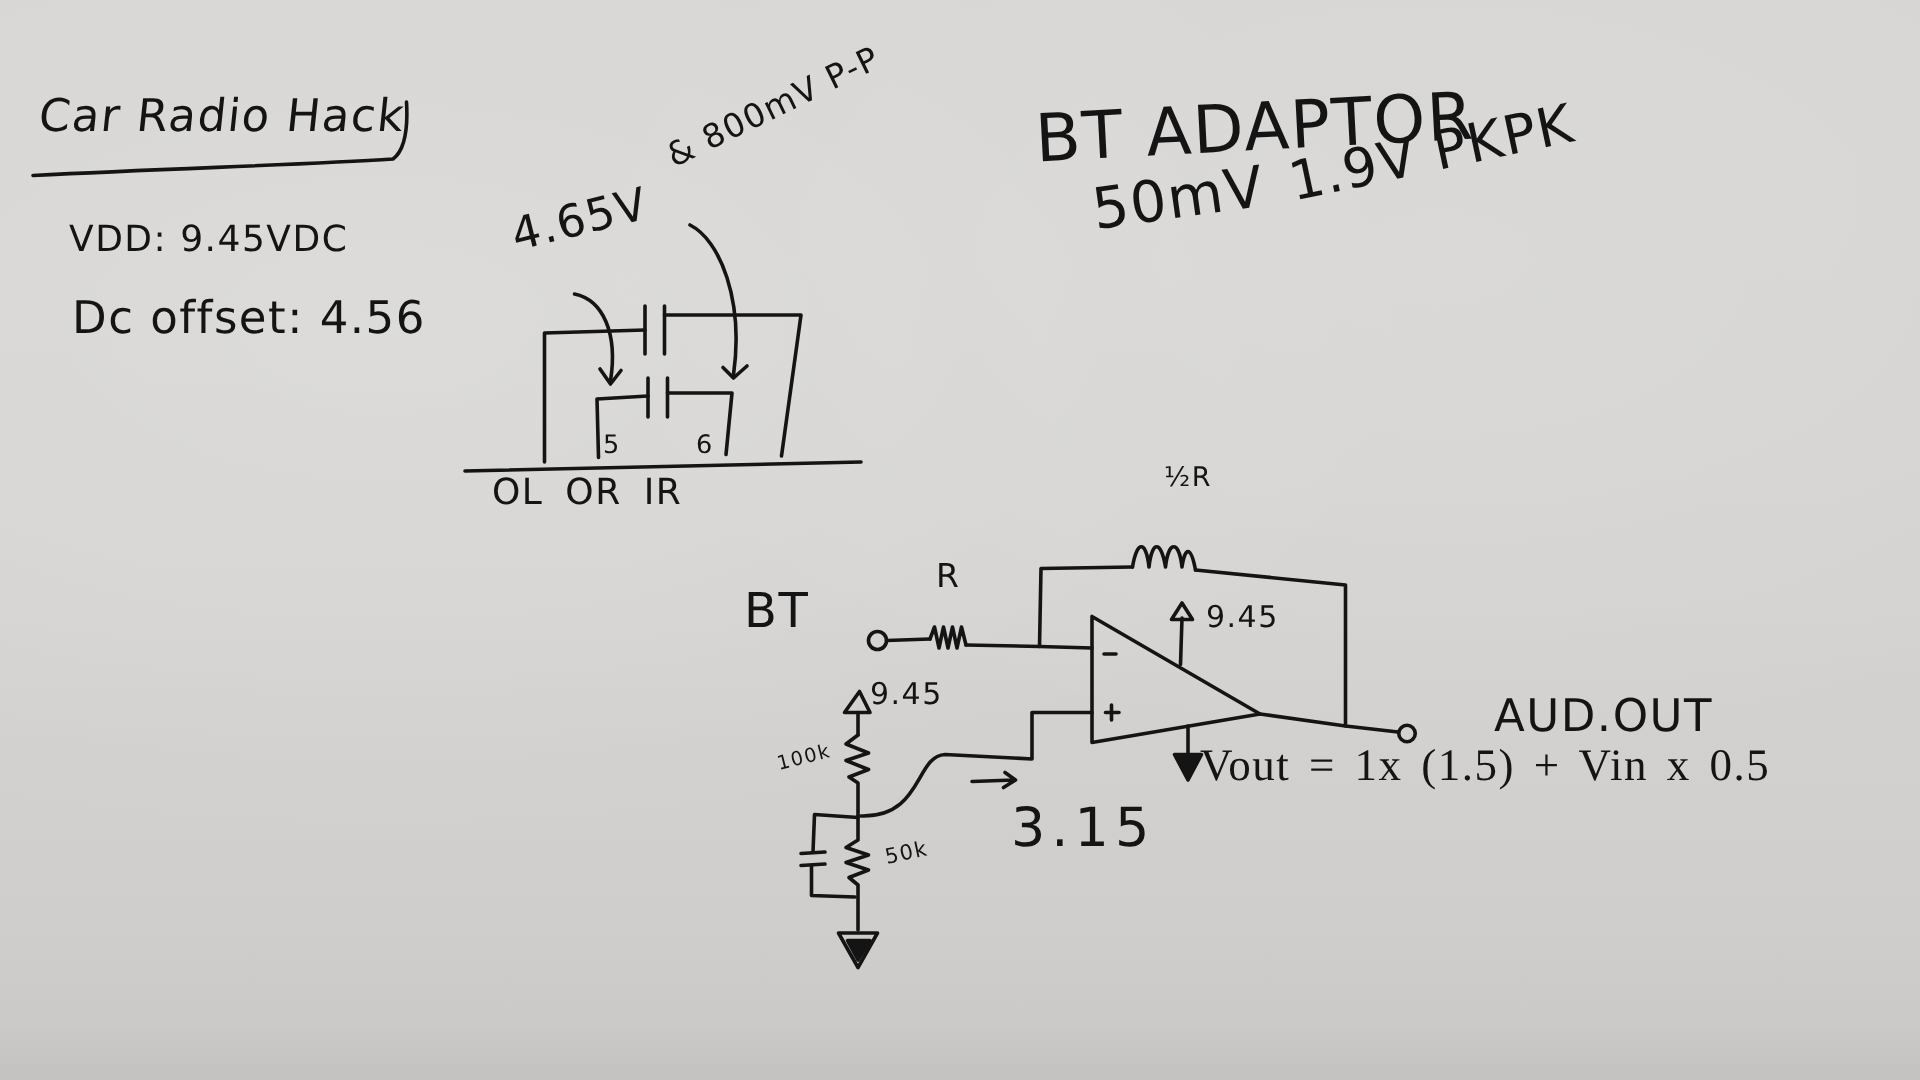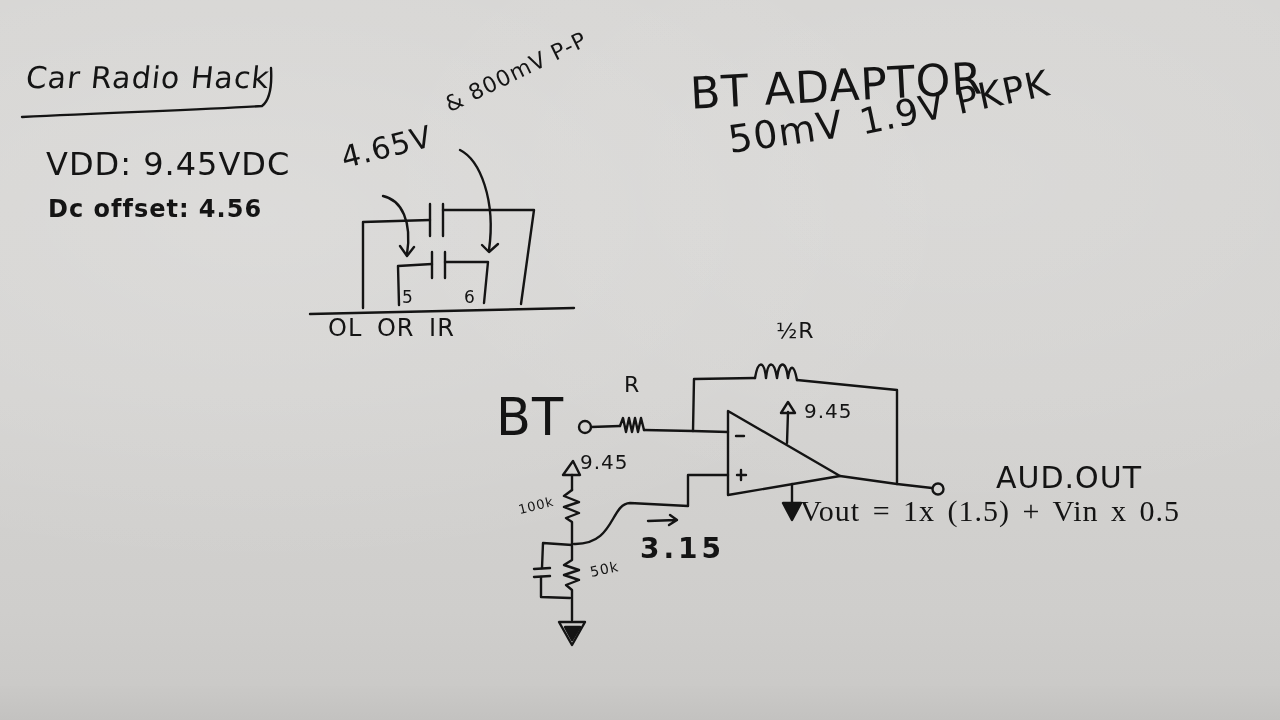--- a/index.html
+++ b/index.html
@@ -19,38 +19,38 @@
       position: absolute; left: 0; right: 0; top: 686px; height: 34px;
       background: linear-gradient(180deg, #cac9c7, #c3c2c0);
     }
     svg.ink { position: absolute; left: 0; top: 0; }
     .hw {
       position: absolute; color: #141414; white-space: nowrap;
       font-family: "DejaVu Sans", sans-serif;
       letter-spacing: 1px;
     }
     .title { left: 26px; top: 60px; font-size: 30px; transform: skewX(-6deg); }
-    .vdd { left: 46px; top: 145px; font-size: 32px; }
-    .dcoff { left: 48px; top: 195px; font-size: 24px; font-weight: bold; }
+    .vdd { left: 46px; top: 145px; font-size: 24px; }
+    .dcoff { left: 48px; top: 195px; font-size: 30px; }
     .v465 { left: 346px; top: 140px; font-size: 30px; transform: rotate(-14deg); transform-origin: left bottom; }
     .mv800 { left: 452px; top: 92px; font-size: 22px; transform: rotate(-26deg); transform-origin: left bottom; }
     .pin5 { left: 402px; top: 287px; font-size: 17px; }
     .pin6 { left: 464px; top: 287px; font-size: 17px; }
     .pinlabels { left: 328px; top: 314px; font-size: 24px; word-spacing: 6px; }
     .bt-adaptor { left: 690px; top: 60px; font-size: 44px; transform: rotate(-3deg); }
     .bt-50mv { left: 728px; top: 110px; font-size: 38px; transform: rotate(-8deg); }
     .bt-19v { left: 858px; top: 82px; font-size: 36px; transform: rotate(-12deg); }
-    .half-r { left: 776px; top: 318px; font-size: 22px; }
+    .half-r { left: 776px; top: 308px; font-size: 18px; }
     .r-lbl { left: 624px; top: 372px; font-size: 22px; }
-    .bt-in { left: 496px; top: 388px; font-size: 51px; }
+    .bt-in { left: 496px; top: 388px; font-size: 32px; }
     .vcc945 { left: 804px; top: 399px; font-size: 20px; }
     .vcc945b { left: 580px; top: 450px; font-size: 20px; }
     .r100k { left: 518px; top: 498px; font-size: 13px; transform: rotate(-14deg); }
     .r50k { left: 590px; top: 561px; font-size: 14px; transform: rotate(-12deg); }
-    .v315 { left: 640px; top: 532px; font-size: 28px; letter-spacing: 4px; font-weight: bold; }
+    .v315 { left: 674px; top: 532px; font-size: 36px; letter-spacing: 4px; }
     .aud-out { left: 996px; top: 460px; font-size: 30px; }
     .formula { left: 800px; top: 494px; font-size: 30px; word-spacing: 4px; font-family: Liberation Serif, serif; }
   </style>
 </head>
 <body>
 
 <div class="board"></div>
 <div class="tray"></div>
 
 <svg class="ink" width="1280" height="720" viewBox="0 0 1280 720" fill="none" stroke="#141414" stroke-width="2.4" stroke-linecap="round" stroke-linejoin="round">

